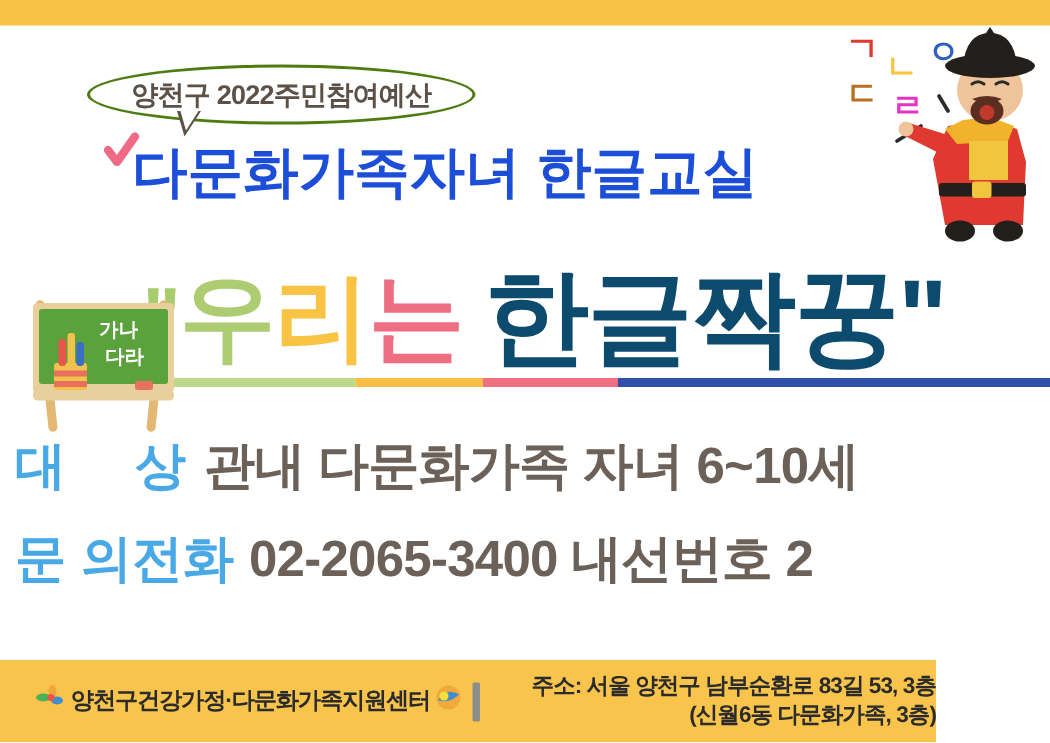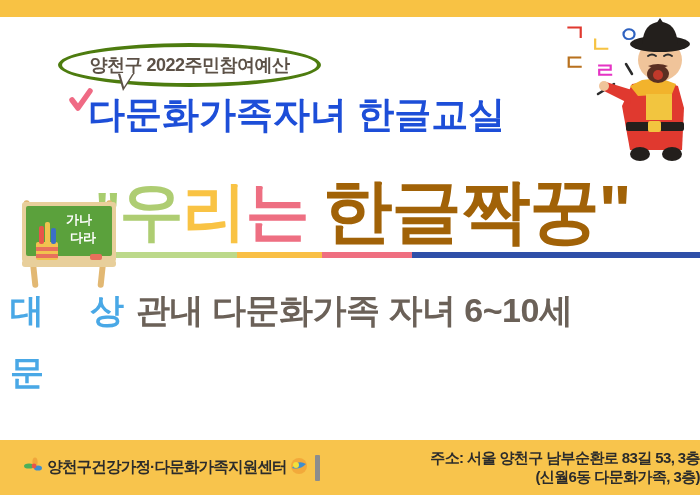--- a/index.html
+++ b/index.html
@@ -24,21 +24,21 @@
     left: 0; top: 0;
     width: 700px; height: 17px;
     background: #f8c244;
   }
 
   
   .bubble {
     position: absolute;
     left: 58px; top: 43px;
     width: 255px; height: 36px;
-    border: 4px solid #4d7c0f;
+    border: 2px solid #4d7c0f;
     border-radius: 50%/50%;
     background: #ffffff;
     display: flex;
     align-items: center;
     justify-content: center;
   }
   .bubble-text {
     font-size: 18px;
     font-weight: bold;
     color: #5c5147;
@@ -93,21 +93,21 @@
   .hl-part {
     font-size: 64px;
     font-weight: bold;
     letter-spacing: -1px;
     line-height: 1;
   }
   .hl-quote-open { color: #a8cd6e; font-size: 54px; }
   .hl-green  { color: #aecd72; }
   .hl-yellow { color: #f9c344; }
   .hl-pink   { color: #ee6f82; }
-  .hl-blue   { color: #a16207; font-size: 70px; }
+  .hl-blue   { color: #0c4a6e; font-size: 70px; }
 
   
   .ul-row {
     position: absolute;
     left: 47px; top: 252px;
     height: 6px;
     width: 653px;
     display: flex;
   }
   .ul-seg { height: 6px; }
@@ -134,21 +134,21 @@
     color: #6b6158;
     font-weight: bold;
     font-size: 34px;
     letter-spacing: -0.5px;
   }
 
   
   .footer {
     position: absolute;
     left: 0; top: 440px;
-    width: 700px; height: 55px;
+    width: 624px; height: 55px;
     background: #f8c44c;
     display: flex;
     align-items: center;
   }
   .footer-left {
     width: 348px;
     display: flex;
     align-items: center;
     justify-content: center;
     gap: 3px;
@@ -231,21 +231,23 @@
     <span class="lbl-blue">대</span>
     <span class="lbl-spacer"></span>
     <span class="lbl-blue">상</span>
     <span style="display:inline-block;width:12px"></span>
     <span class="val-brown">관내 다문화가족 자녀 6~10세</span>
   </div>
 
   <div class="info-row row-phone">
     <span class="lbl-blue">문</span>
     <span style="display:inline-block;width:10px"></span>
+    <span class="lbl-blue">의전화</span>
     <span style="display:inline-block;width:10px"></span>
+    <span class="val-brown">02-2065-3400 내선번호 2</span>
   </div>
 
   <div class="illus blackboard">
     <svg width="112" height="100" viewBox="0 0 112 100">
 
       <rect x="14" y="8" width="6" height="88" rx="3" fill="#e2b873" transform="rotate(-6 17 52)"></rect>
       <rect x="88" y="8" width="6" height="88" rx="3" fill="#e2b873" transform="rotate(6 91 52)"></rect>
 
       <rect x="8" y="10" width="94" height="60" rx="3" fill="#e8cf9b"></rect>
       <rect x="12" y="14" width="86" height="50" rx="2" fill="#5ba13c"></rect>

